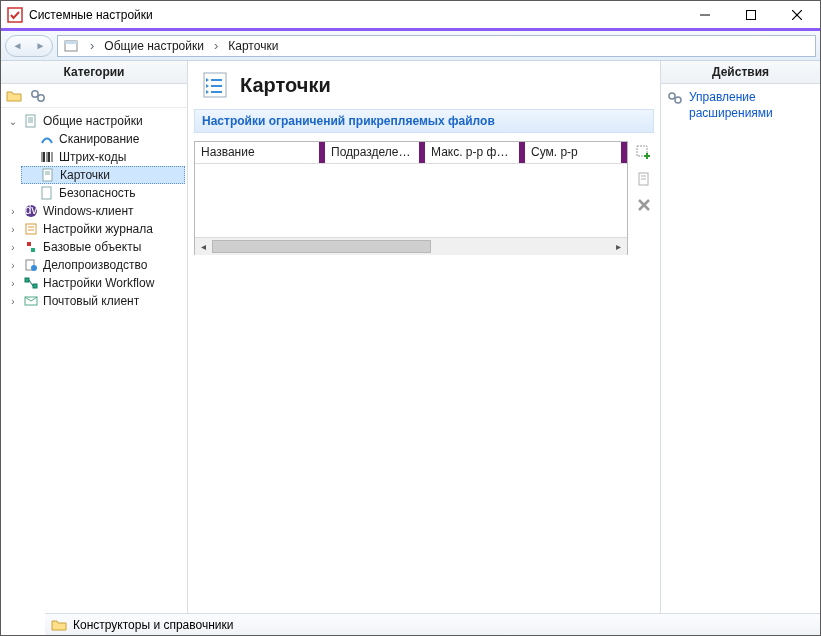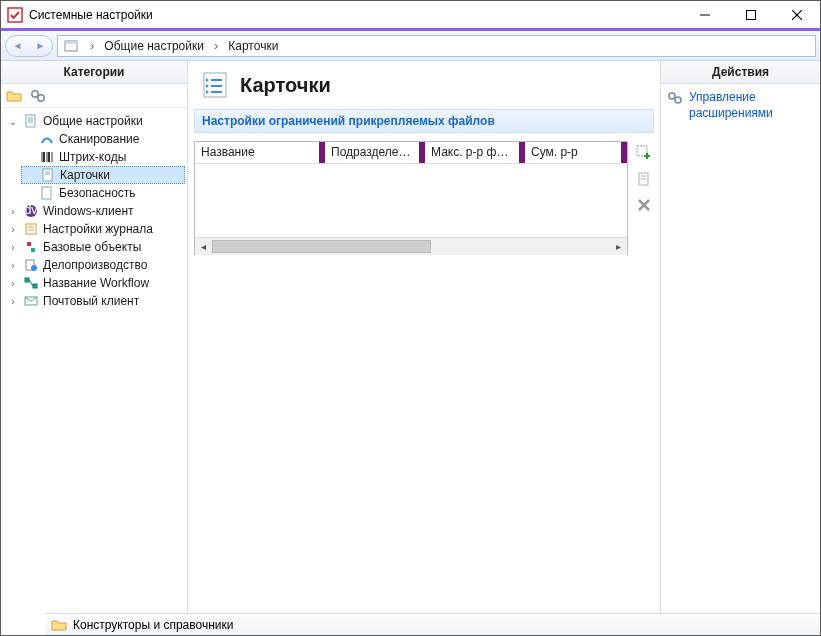--- a/index.html
+++ b/index.html
@@ -258,21 +258,21 @@
           <li>
               <div class="row">
             <span class="expander">›</span>
             <span class="node-icon">
                   <svg width="14" height="14">
                     <rect x="1" y="2" width="4" height="4" fill="#2a7" stroke="#176"></rect>
                     <rect x="9" y="8" width="4" height="4" fill="#2a7" stroke="#176"></rect>
                     <line x1="5" y1="4" x2="9" y2="10" stroke="#176"></line>
                   </svg>
                 </span>
-            <span class="label">Название Workflow</span>
+            <span class="label">Настройки Workflow</span>
           </div>
             </li>
           <li>
               <div class="row">
             <span class="expander">›</span>
             <span class="node-icon">
                   <svg width="14" height="14">
                     <rect x="1" y="3" width="12" height="8" fill="#fff" stroke="#5a8"></rect>
                     <path d="M1 3l6 4 6-4" fill="none" stroke="#5a8"></path>
                   </svg>

